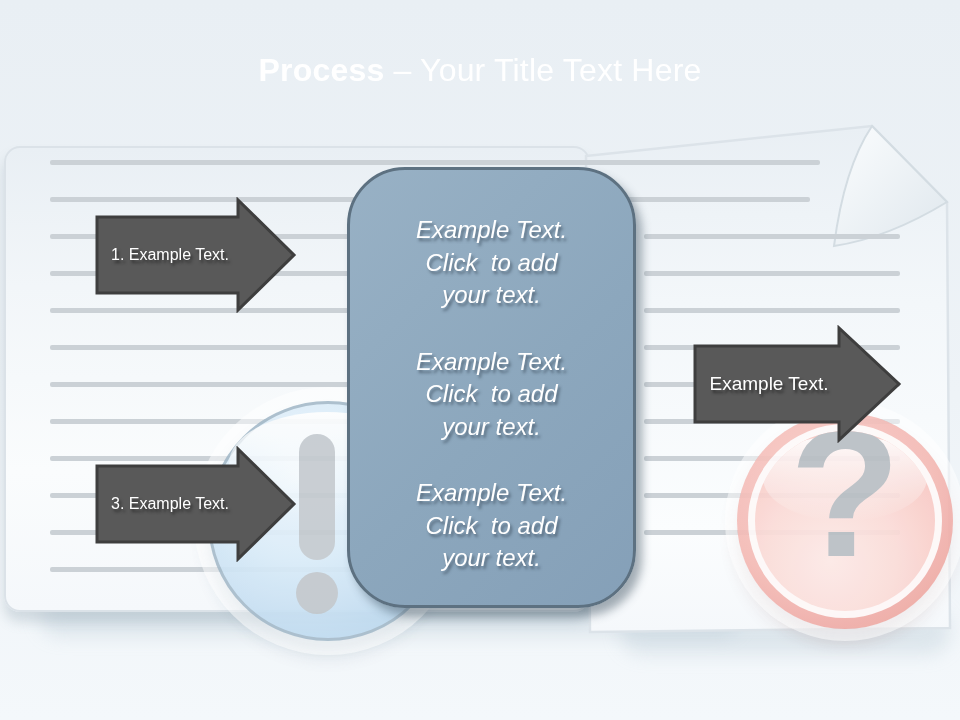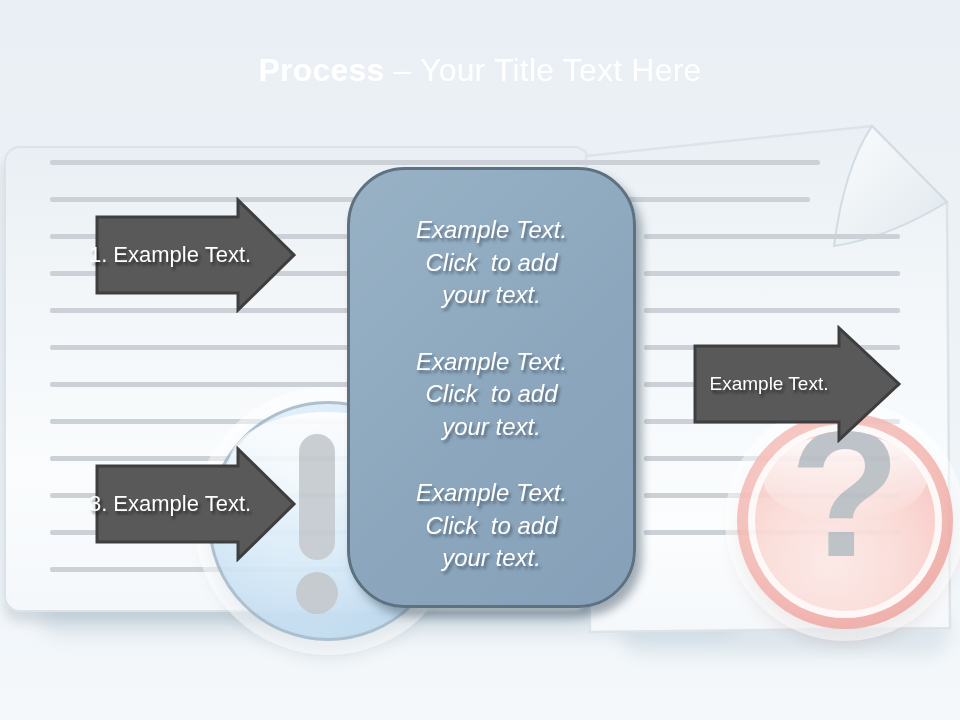--- a/index.html
+++ b/index.html
@@ -81,21 +81,21 @@
     position:absolute;left:0;top:-28px;width:100%;height:100%;
     display:flex;align-items:center;justify-content:center;
     font-size:182px;font-weight:700;color:#b9bfc4;font-family:"Liberation Sans",sans-serif;
   }
   
   .arrow{position:absolute;z-index:10;width:202px;height:116px;}
   .arrow svg,.arrow-r svg{position:absolute;left:0;top:0;}
   .arrow-label{
     position:absolute;left:0;top:0;width:150px;height:100%;
     display:flex;align-items:center;justify-content:center;
-    color:#fff;font-size:22px;
+    color:#fff;font-size:16px;
     text-shadow:2px 3px 3px rgba(0,0,0,.5);
     white-space:nowrap;
   }
   .arrow-r{position:absolute;left:693px;top:325px;width:210px;height:118px;z-index:10;}
   .arrow-r .arrow-label{width:152px;font-size:19px;}
   
   .center-box{
     position:absolute;left:347px;top:167px;width:289px;height:441px;z-index:20;
     background:linear-gradient(135deg,#98b1c5 0%,#8ca7bd 55%,#85a0b8 100%);
     border:3px solid #5d7181;border-radius:58px;

